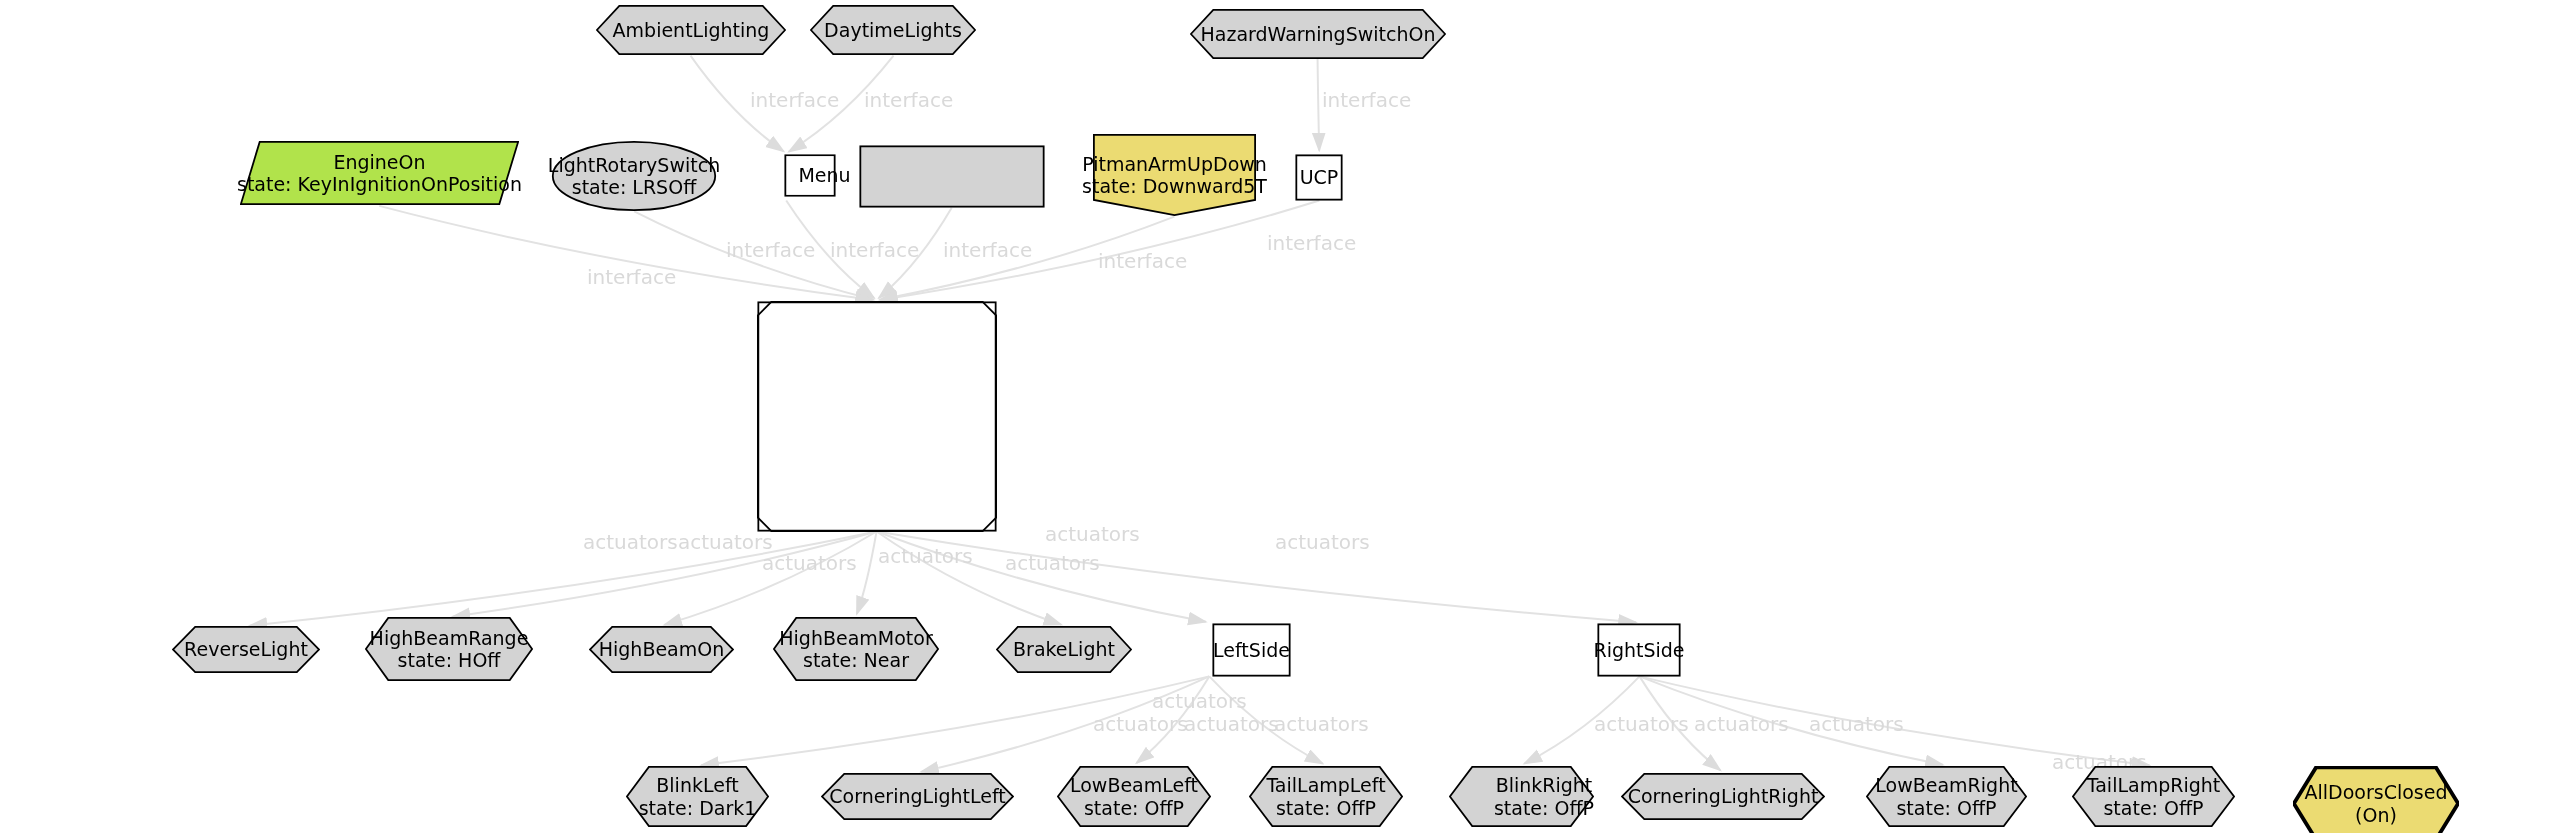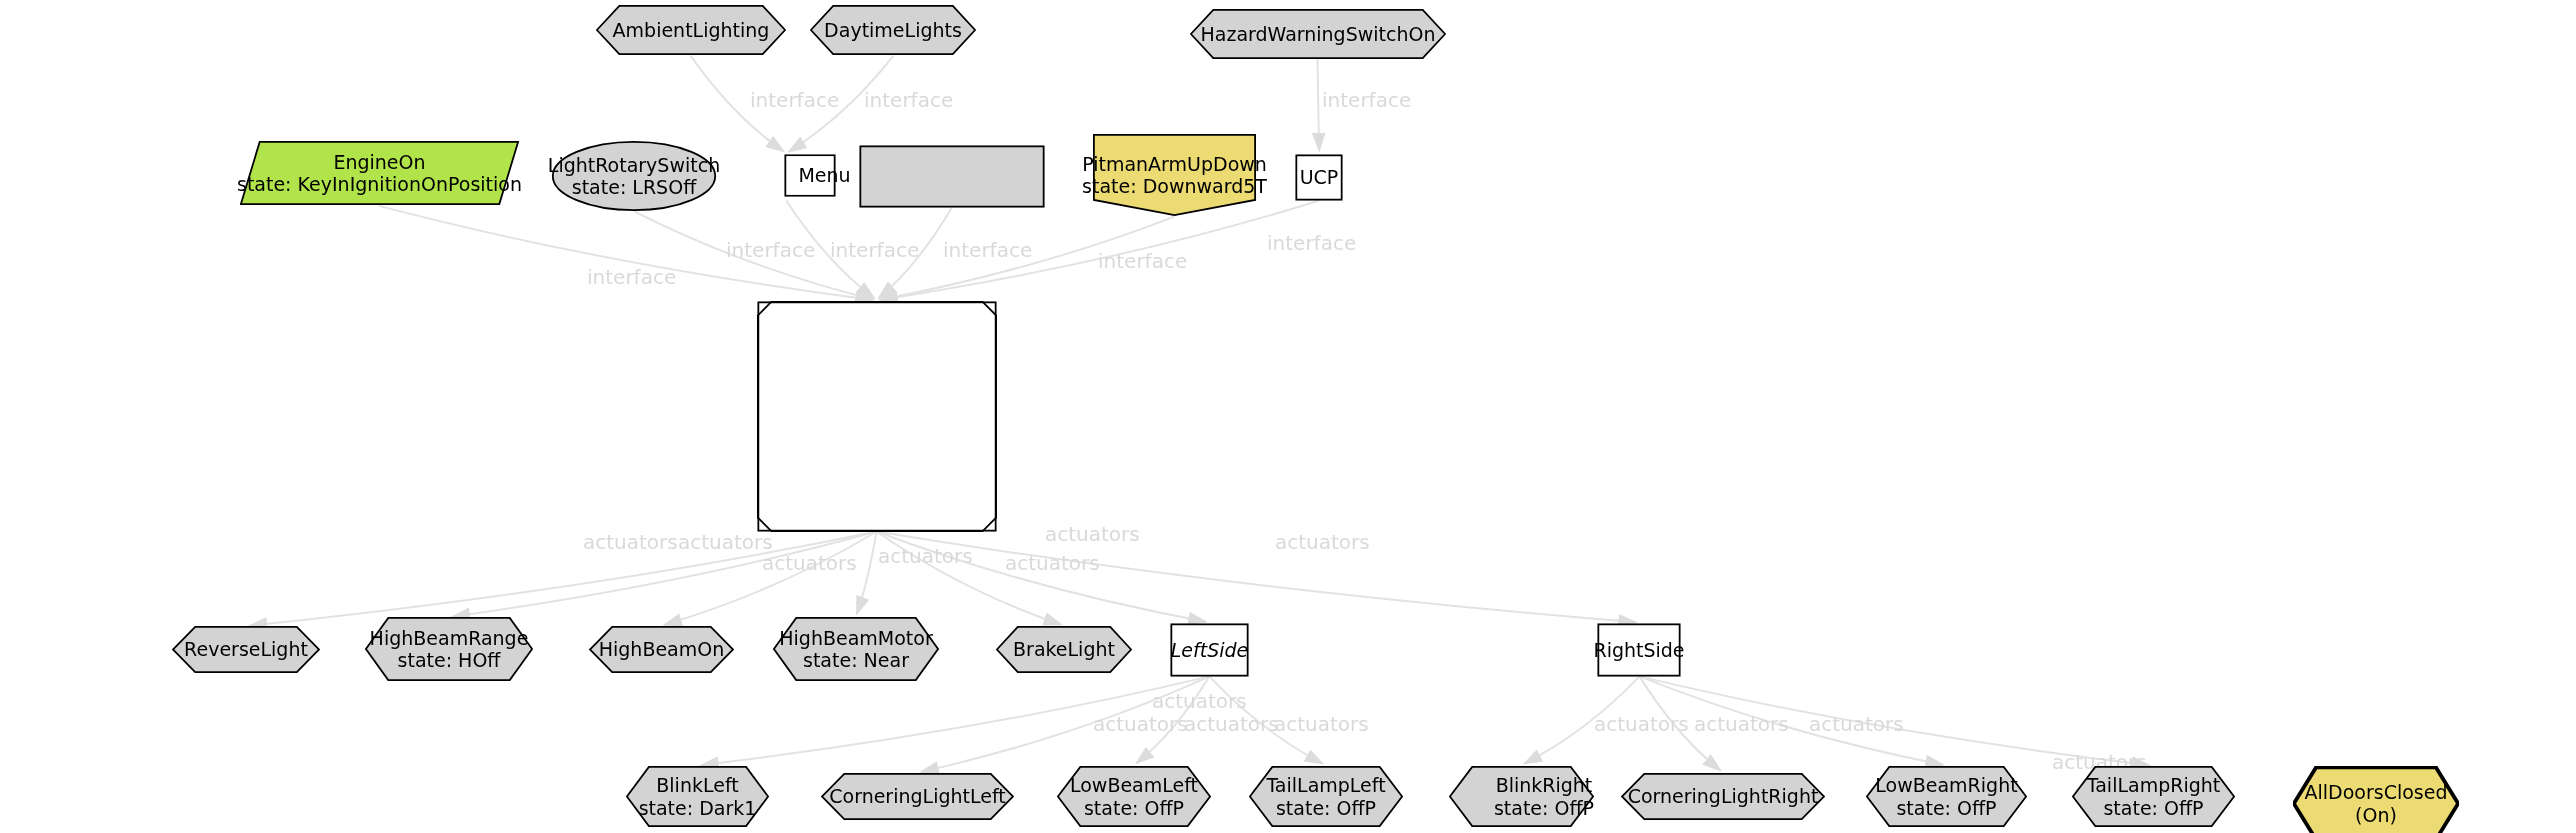--- a/index.html
+++ b/index.html
@@ -162,21 +162,21 @@
         </svg>
         <span class="lbl" style="">HighBeamMotor
 state: Near</span>
       </div>
       <div class="node" style="left: 996px; top: 626px; width: 136px; height: 47px;">
         <svg class="shape" viewBox="0 0 152 52" preserveAspectRatio="none">
           <polygon points="24.32,1 127.68,1 151,26 127.68,51 24.32,51 1,26" fill="#d3d3d3" stroke="#000000" stroke-width="2"></polygon>
         </svg>
         <span class="lbl" style="">BrakeLight</span>
       </div>
-      <div class="node" style="left: 1170px; top: 623px; width: 79px; height: 54px; font-style: italic;">
+      <div class="node" style="left: 1212px; top: 623px; width: 79px; height: 54px;">
         <svg class="shape" viewBox="0 0 88 60" preserveAspectRatio="none">
           <rect x="1.5" y="1.5" width="85" height="57" fill="#ffffff" stroke="#000000" stroke-width="2"></rect>
         </svg>
         <span class="lbl" style="">LeftSide</span>
       </div>
       <div class="node" style="left: 1597px; top: 623px; width: 84px; height: 54px;">
         <svg class="shape" viewBox="0 0 94 60" preserveAspectRatio="none">
           <rect x="1.5" y="1.5" width="91" height="57" fill="#ffffff" stroke="#000000" stroke-width="2"></rect>
         </svg>
         <span class="lbl" style="">RightSide</span>

